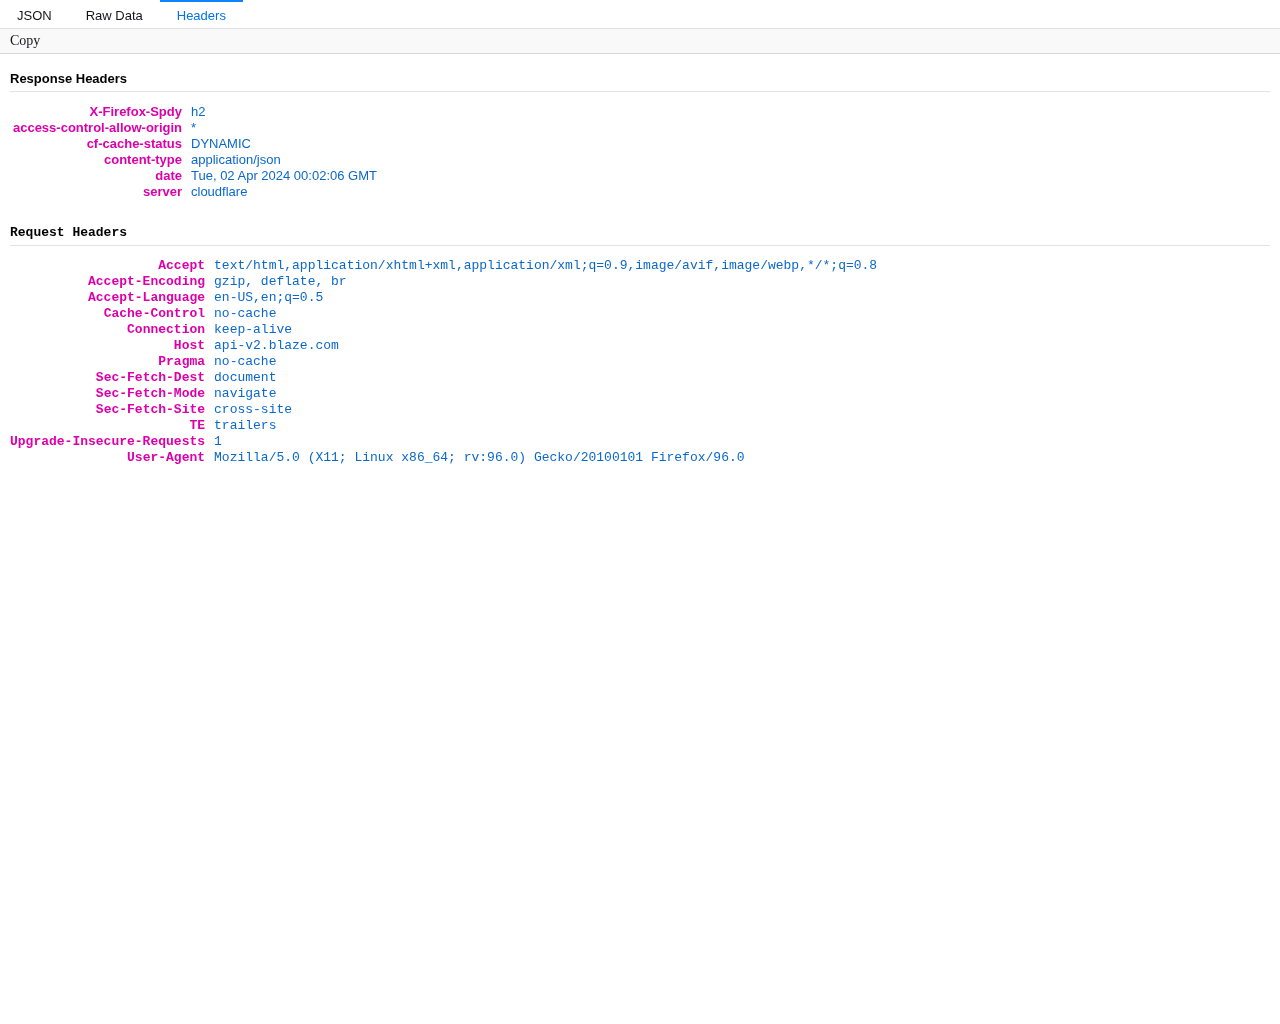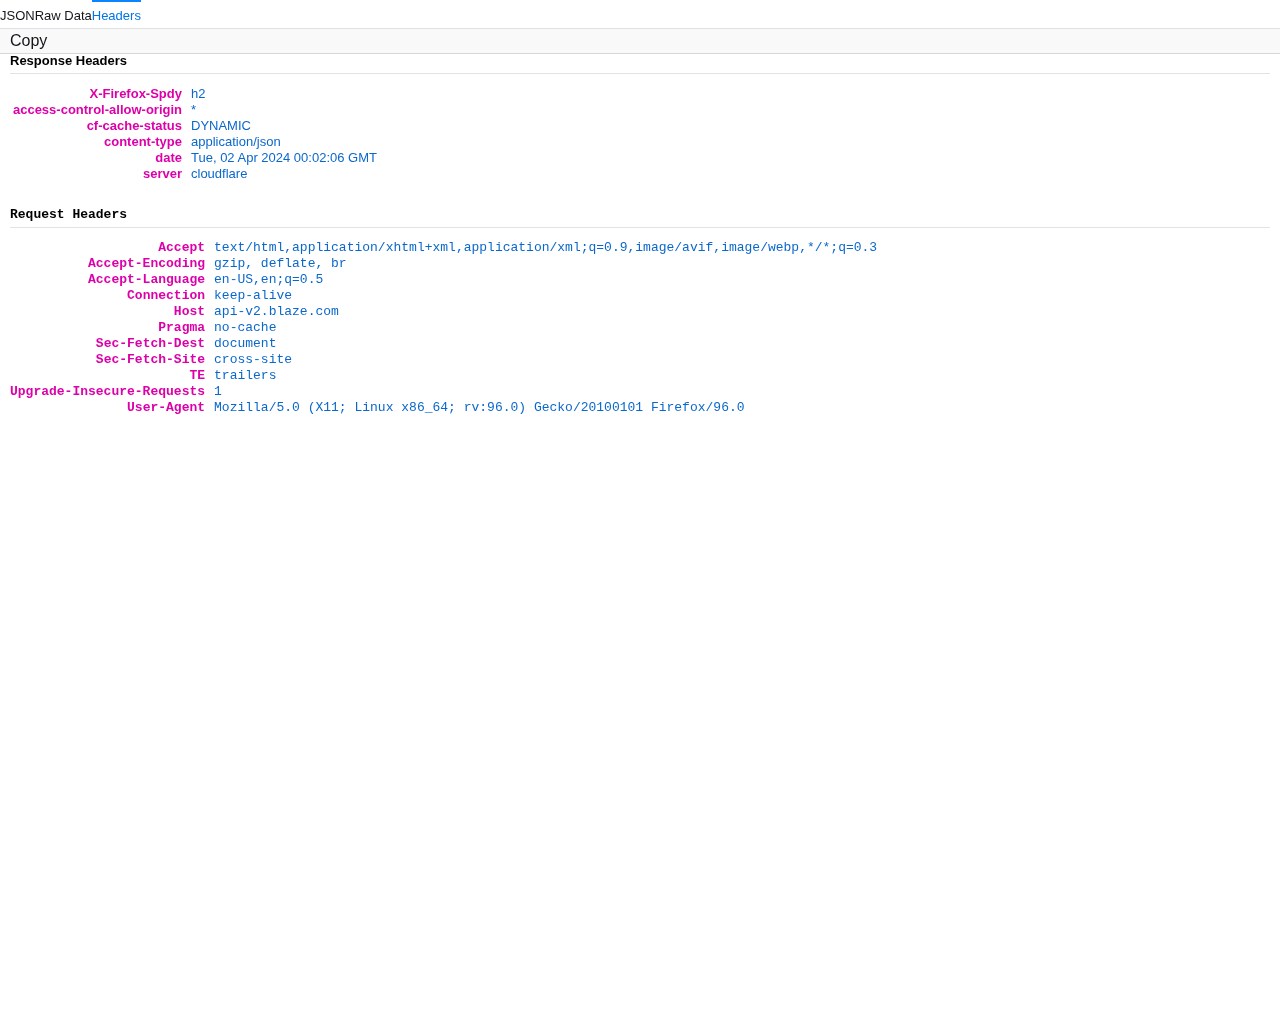--- a/index.html
+++ b/index.html
@@ -26,21 +26,21 @@
   .tabbar {
     display: flex;
     align-items: stretch;
     height: 29px;
     background: #ffffff;
     border-bottom: 1px solid var(--border-light);
   }
   .tab {
     display: flex;
     align-items: center;
-    padding: 0 0;
+    padding: 0 17px;
     font-size: 13px;
     color: var(--text-dark);
     border-top: 2px solid transparent;
     cursor: default;
   }
   .tab.active {
     border-top-color: var(--accent-blue);
     color: var(--tab-active-text);
   }
 
@@ -48,30 +48,30 @@
   .toolbar {
     height: 25px;
     background: var(--toolbar-bg);
     border-bottom: 1px solid var(--border-mid);
     display: flex;
     align-items: center;
   }
   .copy-btn {
     background: transparent;
     border: none;
-    font-family: Liberation Sans, sans-serif;
-    font-size: 16px;
+    font-family: Liberation Serif, serif;
+    font-size: 14px;
     color: var(--text-dark);
     padding: 0 10px;
     cursor: default;
   }
 
   
   .panel { padding: 0 10px; }
-  .headers-section { }
+  .headers-section { margin-top: 18px; }
   .headers-section + .headers-section { margin-top: 26px; font-family: Liberation Mono, monospace; }
   .section-title {
     font-size: 13px;
     font-weight: 700;
     color: #000000;
     line-height: 14px;
     padding-bottom: 5px;
     border-bottom: 1px solid var(--rule-light);
   }
   table.headers-table {
@@ -142,45 +142,53 @@
         </tbody>
     </table>
   </section>
 
   <section class="headers-section">
     <div class="section-title">Request Headers</div>
     <table class="headers-table">
       <tbody>
           <tr>
           <td class="hname">Accept</td>
-          <td class="hvalue">text/html,application/xhtml+xml,application/xml;q=0.9,image/avif,image/webp,*/*;q=0.3</td>
+          <td class="hvalue">text/html,application/xhtml+xml,application/xml;q=0.9,image/avif,image/webp,*/*;q=0.8</td>
         </tr>
           <tr>
           <td class="hname">Accept-Encoding</td>
           <td class="hvalue">gzip, deflate, br</td>
         </tr>
           <tr>
           <td class="hname">Accept-Language</td>
           <td class="hvalue">en-US,en;q=0.5</td>
         </tr>
           <tr>
+          <td class="hname">Cache-Control</td>
+          <td class="hvalue">no-cache</td>
+        </tr>
+          <tr>
           <td class="hname">Connection</td>
           <td class="hvalue">keep-alive</td>
         </tr>
           <tr>
           <td class="hname">Host</td>
           <td class="hvalue">api-v2.blaze.com</td>
         </tr>
           <tr>
           <td class="hname">Pragma</td>
           <td class="hvalue">no-cache</td>
         </tr>
           <tr>
           <td class="hname">Sec-Fetch-Dest</td>
           <td class="hvalue">document</td>
+        </tr>
+          <tr>
+          <td class="hname">Sec-Fetch-Mode</td>
+          <td class="hvalue">navigate</td>
         </tr>
           <tr>
           <td class="hname">Sec-Fetch-Site</td>
           <td class="hvalue">cross-site</td>
         </tr>
           <tr>
           <td class="hname">TE</td>
           <td class="hvalue">trailers</td>
         </tr>
           <tr>

